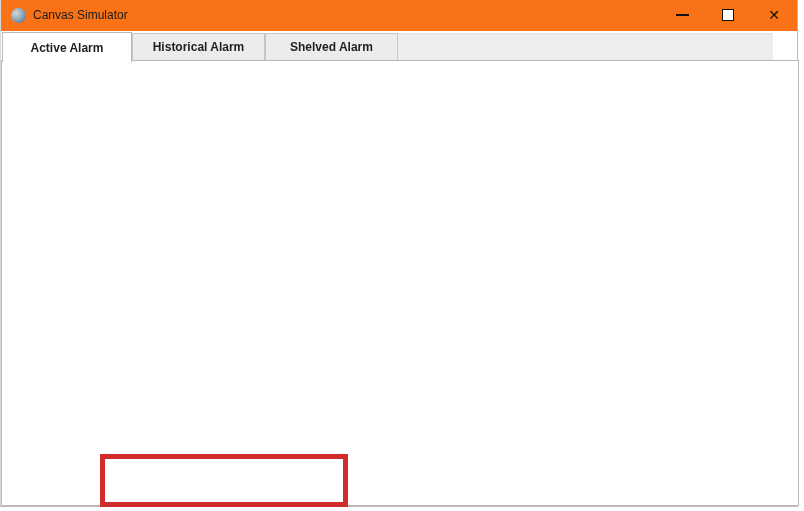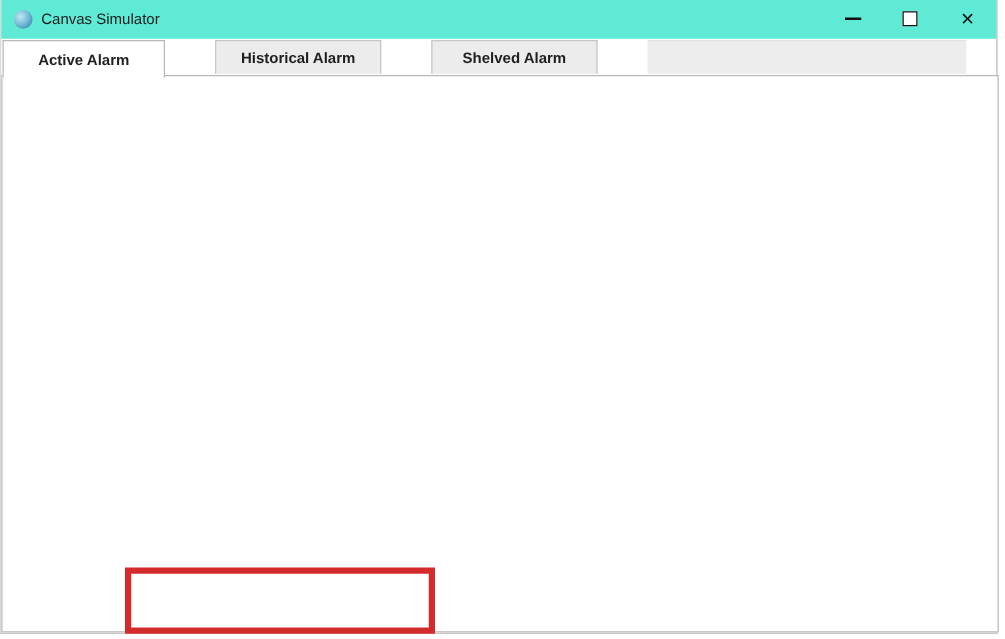--- a/index.html
+++ b/index.html
@@ -14,21 +14,21 @@
     position: absolute; left: 0; top: 0;
     width: 798px; height: 507px;
     background: #ffffff;
     border-left: 1px solid #d9d9d9;
     border-right: 1px solid #b9b9b9;
     border-bottom: 1px solid #b9b9b9;
   }
   
   .titlebar {
     position: absolute; left: 0; top: 0; width: 100%; height: 31px;
-    background: #5eead4;
+    background: #f97316;
   }
   .app-icon {
     position: absolute; left: 10px; top: 8px; width: 15px; height: 15px;
     border-radius: 50%;
     background: radial-gradient(circle at 35% 35%, #cfe8f5 0%, #7db6d9 45%, #3f7fae 80%, #b9d2e0 100%);
     opacity: 0.85;
   }
   .title-text {
     position: absolute; left: 32px; top: 8px;
     font-size: 12px; color: #1b1b1b;
@@ -40,21 +40,21 @@
   }
   .win-min { right: 92px; }
   .win-max { right: 46px; }
   .win-close { right: 0; }
   .glyph-min { display: inline-block; width: 13px; height: 0; border-top: 2px solid #111; }
   .glyph-max { display: inline-block; width: 12px; height: 12px; border: 1px solid #111; background: #fff; }
   .glyph-close { font-size: 14px; line-height: 14px; color: #111; }
   
   .tabbar {
     position: absolute; left: 1px; top: 32px; width: 771px; height: 29px;
-    display: flex; align-items: flex-start; gap: 40px;
+    display: flex; align-items: center;
   }
   .tab {
     height: 27px; display: flex; align-items: center; justify-content: center;
     font-size: 12px; font-weight: bold; color: #1f1f1f;
     background: #ececec;
     border: 1px solid #c6c6c6; border-bottom: none;
     cursor: pointer;
   }
   .tab.selected {
     height: 30px; margin-bottom: -1px;

